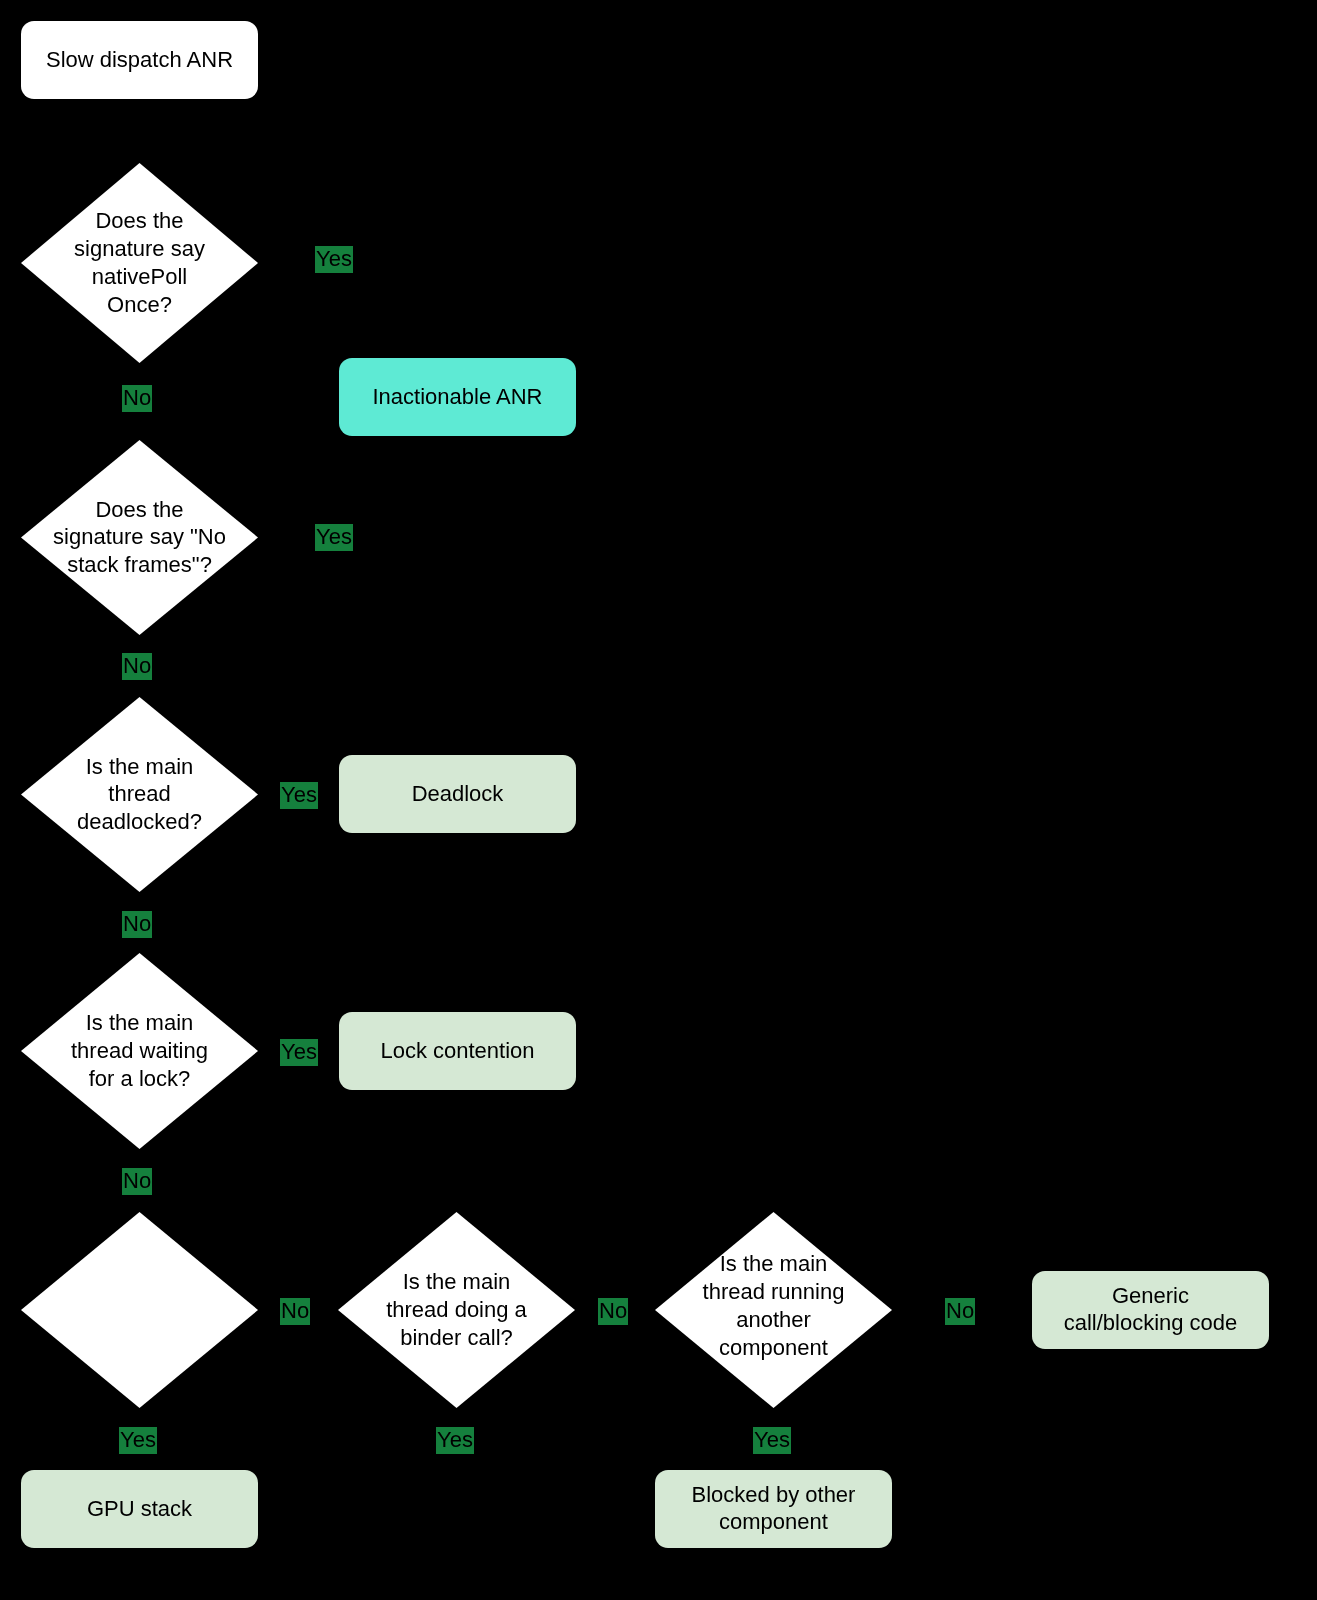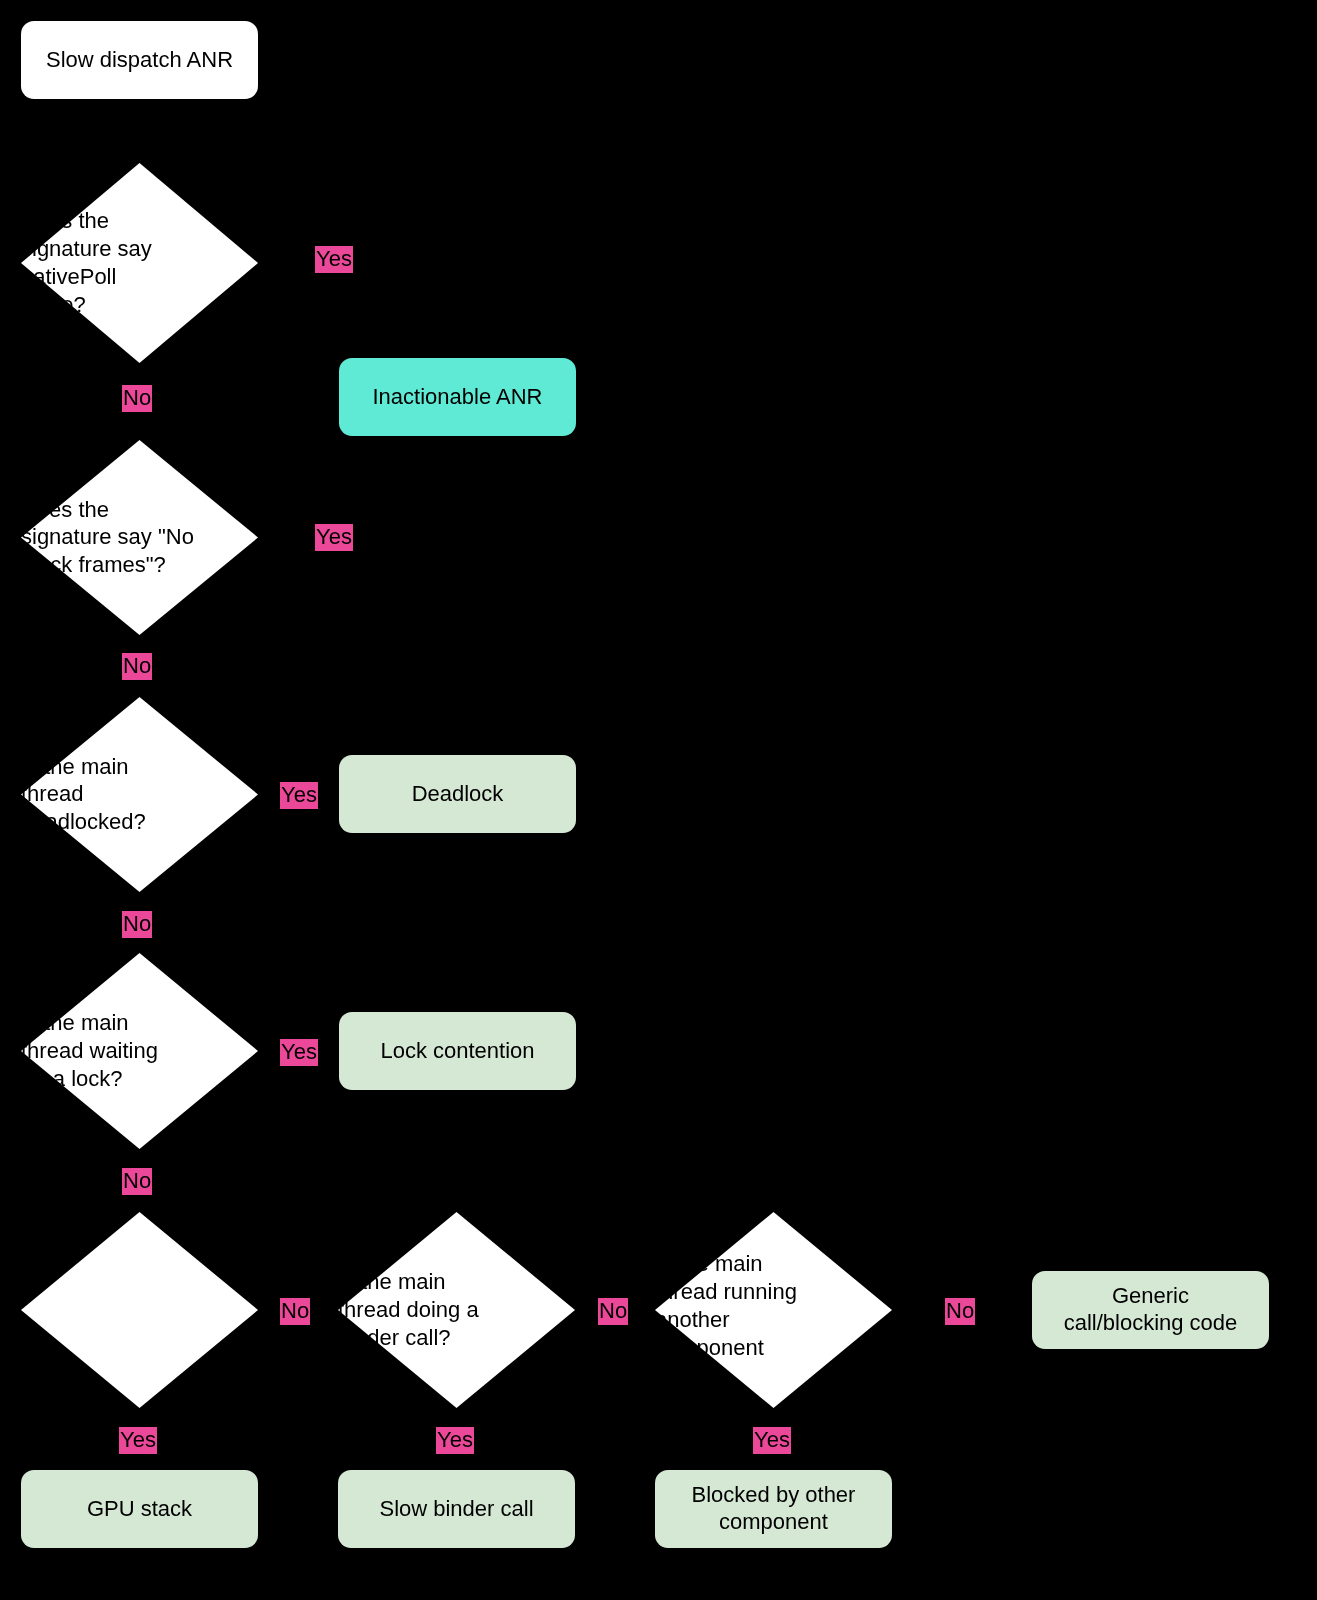--- a/index.html
+++ b/index.html
@@ -46,31 +46,32 @@
     inset: 0;
     background: #ffffff;
     clip-path: polygon(50% 0%, 100% 50%, 50% 100%, 0% 50%);
   }
   .node-diamond .dia-text {
     position: absolute;
     left: 0;
     right: 0;
     top: 50%;
     transform: translateY(-50%);
+    text-align: center;
     color: #000000;
     font-size: 22px;
     line-height: 1.27;
     white-space: pre-line;
     pointer-events: none;
   }
 
   
   .edge-label {
     position: absolute;
-    background: #ec4899;
+    background: #15803d;
     color: #000000;
     font-size: 22px;
     line-height: 1.0;
     padding: 2px 1px 3px 1px;
     white-space: nowrap;
   }
   .connector-svg {
     position: absolute;
     left: 0;
     top: 0;
@@ -177,18 +178,17 @@
 component</div>
   </div>
   <div class="edge-label" style="left:945px; top:1298px;">No</div>
   <div class="edge-label" style="left:753px; top:1427px;">Yes</div>
 
   <div class="node-box good" style="left:1032px; top:1271px; width:237px; height:78px;">Generic
 call/blocking code</div>
 
   <div class="node-box good" style="left:21px; top:1470px; width:237px; height:78px;">GPU stack</div>
 
-  <div class="node-box good" style="left:338px; top:1470px; width:237px; height:78px;">Slow binder call</div>
 
   <div class="node-box good" style="left:655px; top:1470px; width:237px; height:78px;">Blocked by other
 component</div>
 
 </div>
 
 </body></html>

